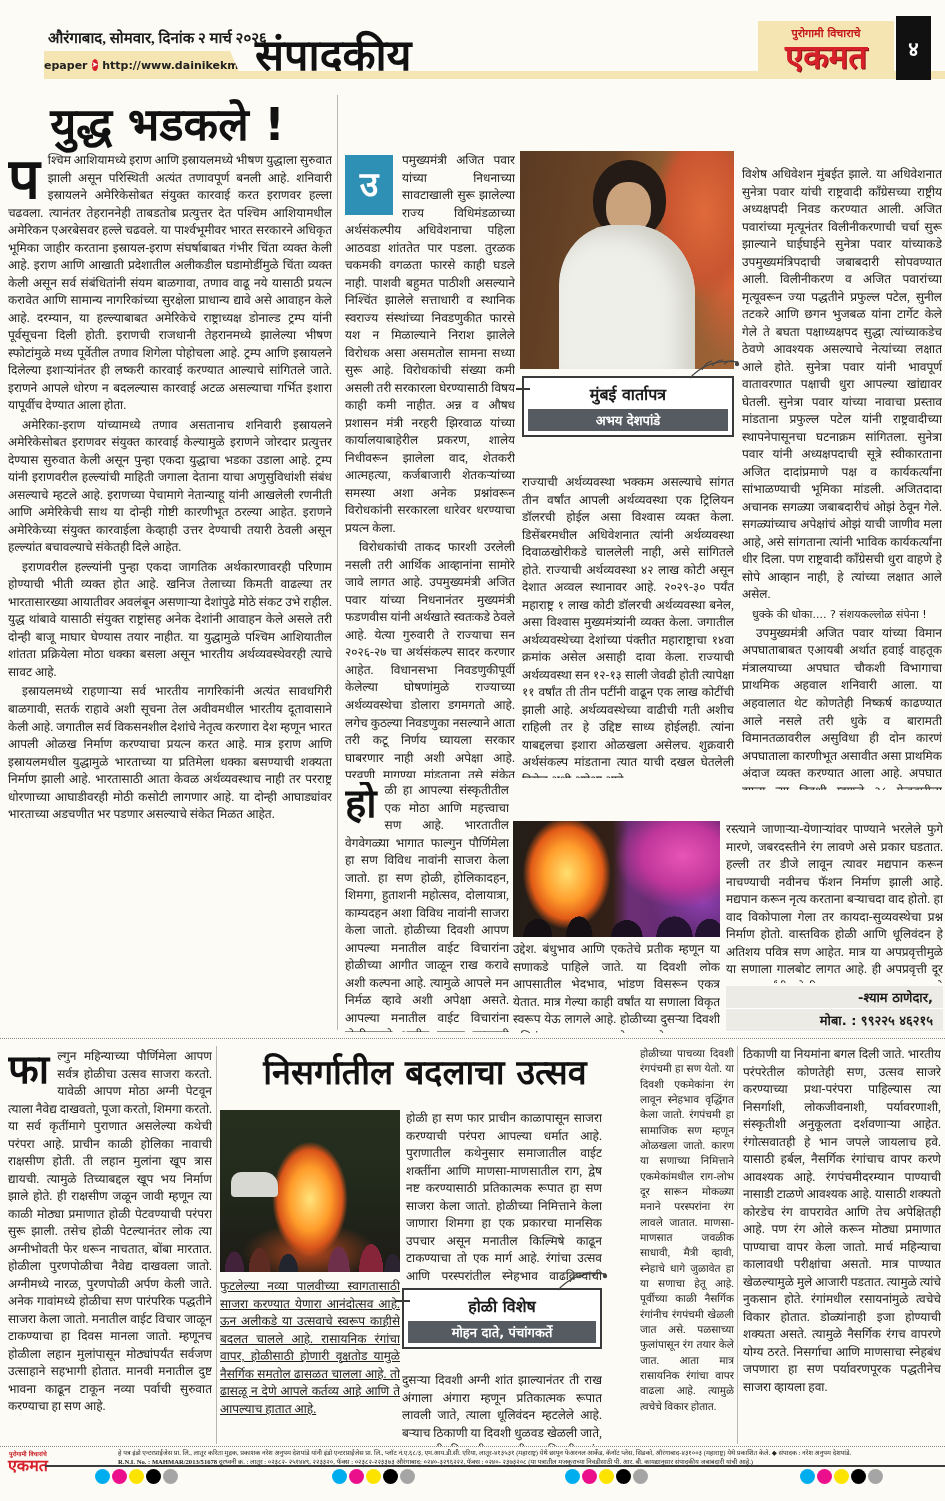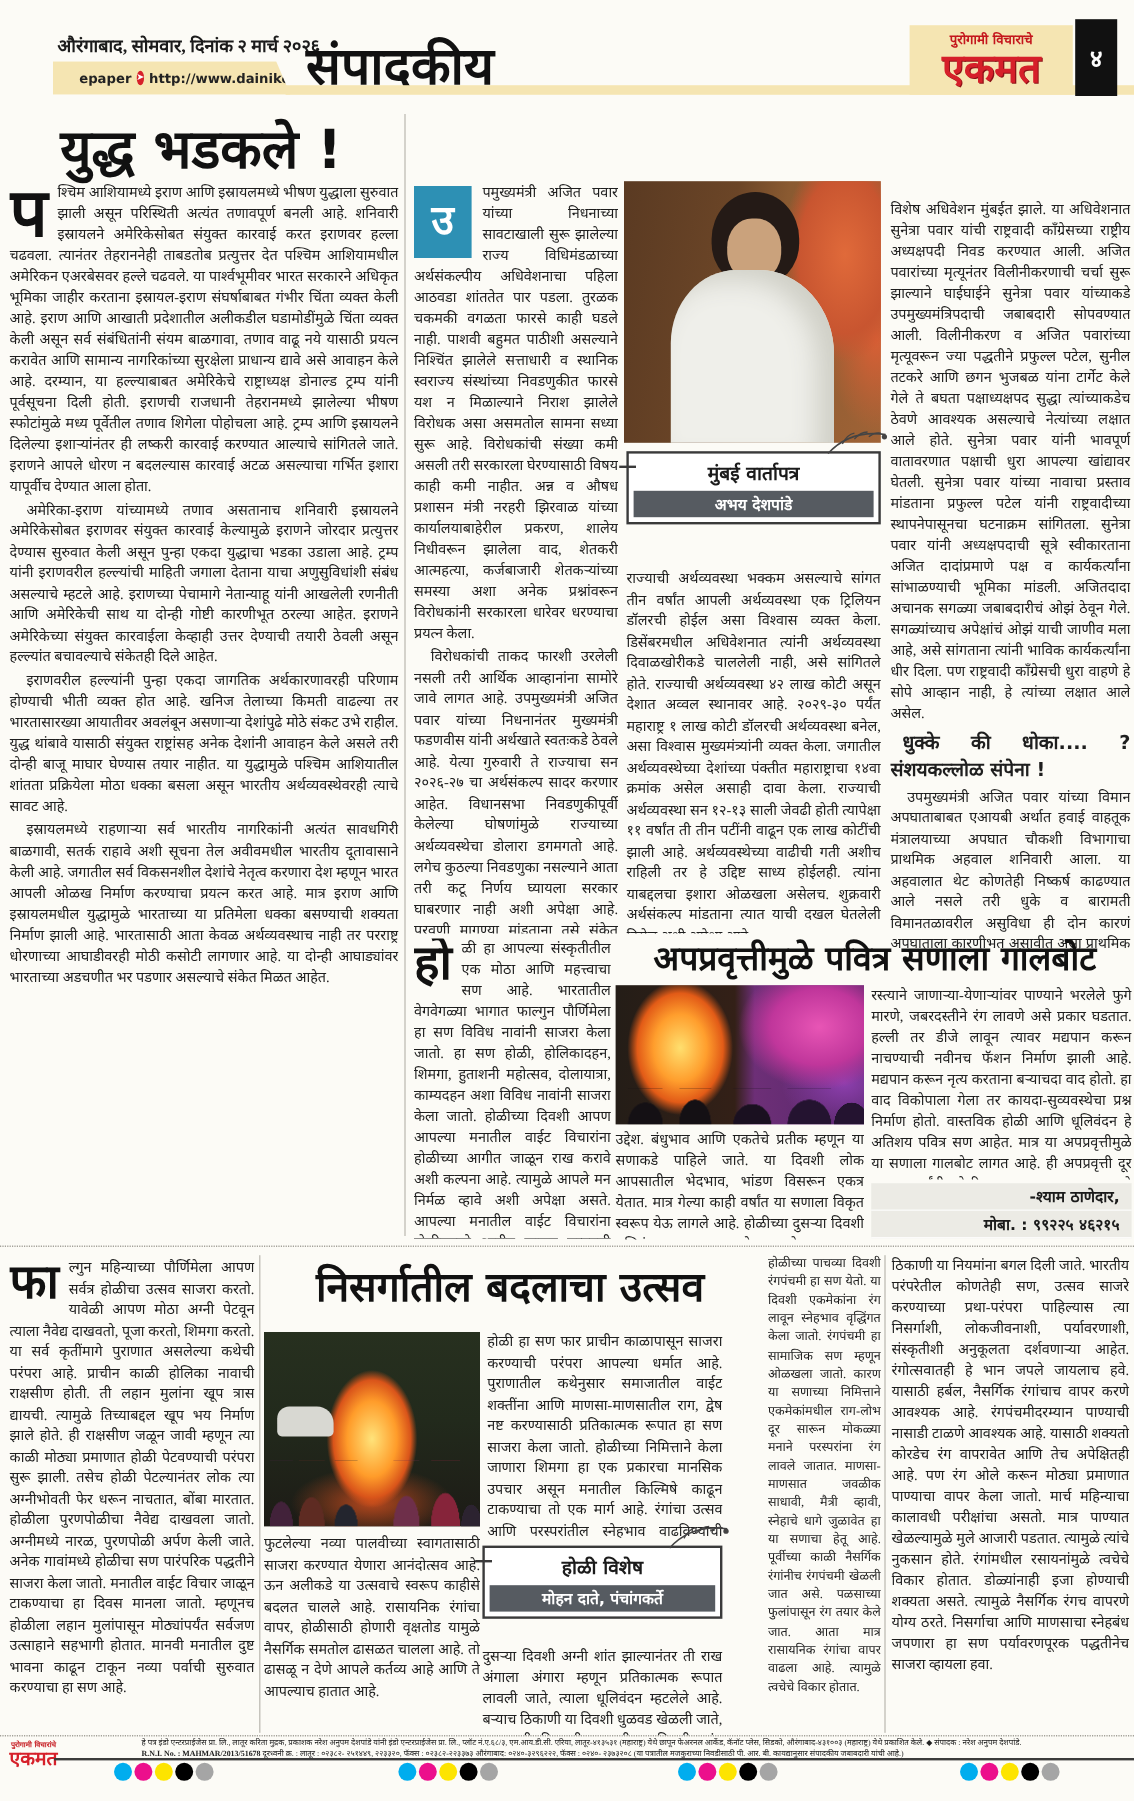--- a/index.html
+++ b/index.html
@@ -9,41 +9,41 @@
     background:#fcfbf6; color:#1b1b1b; overflow:hidden;
     font-family:"Liberation Serif", serif;
   }
   .abs { position:absolute; }
   .body-txt {
     font-size:12px; line-height:1.46; text-align:justify;
     overflow:hidden; color:#1e1e1e;
   }
   .body-txt p { text-indent:14px; margin-bottom:2px; }
   .body-txt p.noindent { text-indent:0; }
-  .subhead { font-weight:bold; font-family:"DejaVu Sans", sans-serif; font-size:16px; text-indent:10px; margin:3px 0 2px 0; }
+  .subhead { font-weight:normal; font-family:"DejaVu Sans", sans-serif; font-size:11px; text-indent:10px; margin:3px 0 2px 0; }
   .headline { font-family:"DejaVu Sans", sans-serif; font-weight:bold; color:#111; text-align:center; white-space:nowrap; }
   .dropcap {
     float:left; font-family:"DejaVu Sans", sans-serif; font-weight:bold;
     font-size:56px; line-height:0.9; padding:2px 8px 0 0; color:#111;
   }
   .dropcap-sm { font-size:40px; line-height:0.95; }
   .dropcap-box {
     float:left; width:48px; height:60px; background:#2d90b4; color:#fff;
     font-family:"DejaVu Sans", sans-serif; font-weight:bold; font-size:34px;
     display:flex; align-items:center; justify-content:center;
     margin:3px 9px 3px 0;
   }
   .vrule { position:absolute; width:1px; background:#b9b6ae; }
   .hdot  { position:absolute; border-top:1px dotted #8d8a82; height:0; }
 
   
   .dateline { font-weight:bold; font-size:15px; }
   .ribbon {
     position:absolute; left:44px; top:51px; width:198px; height:28px;
-    background:#f5e5b2; display:flex; align-items:center; padding-left:22px;
+    background:#f5e5b2; display:flex; align-items:center; 
     clip-path:polygon(0 0, 94% 0, 100% 100%, 0 100%);
     font-family:"DejaVu Sans", sans-serif; font-weight:bold; font-size:11px; color:#222;
   }
   .epaper-ic { display:inline-block; width:12px; height:12px; border-radius:50%;
     background:#d6202a; color:#fff; font-size:8px; line-height:12px; text-align:center; margin:0 4px; }
   .masthead-box {
     position:absolute; left:758px; top:21px; width:136px; height:58px;
     background:#f5e5b2; text-align:center; padding-top:4px;
   }
   .masthead-tag { color:#c4161c; font-family:"DejaVu Sans", sans-serif; font-weight:bold; font-size:11px; }
@@ -183,21 +183,20 @@
     <p class="noindent">विशेष अधिवेशन मुंबईत झाले. या अधिवेशनात सुनेत्रा पवार यांची राष्ट्रवादी काँग्रेसच्या राष्ट्रीय अध्यक्षपदी निवड करण्यात आली. अजित पवारांच्या मृत्यूनंतर विलीनीकरणाची चर्चा सुरू झाल्याने घाईघाईने सुनेत्रा पवार यांच्याकडे उपमुख्यमंत्रिपदाची जबाबदारी सोपवण्यात आली. विलीनीकरण व अजित पवारांच्या मृत्यूवरून ज्या पद्धतीने प्रफुल्ल पटेल, सुनील तटकरे आणि छगन भुजबळ यांना टार्गेट केले गेले ते बघता पक्षाध्यक्षपद सुद्धा त्यांच्याकडेच ठेवणे आवश्यक असल्याचे नेत्यांच्या लक्षात आले होते. सुनेत्रा पवार यांनी भावपूर्ण वातावरणात पक्षाची धुरा आपल्या खांद्यावर घेतली. सुनेत्रा पवार यांच्या नावाचा प्रस्ताव मांडताना प्रफुल्ल पटेल यांनी राष्ट्रवादीच्या स्थापनेपासूनचा घटनाक्रम सांगितला. सुनेत्रा पवार यांनी अध्यक्षपदाची सूत्रे स्वीकारताना अजित दादांप्रमाणे पक्ष व कार्यकर्त्यांना सांभाळण्याची भूमिका मांडली. अजितदादा अचानक सगळ्या जबाबदारीचं ओझं ठेवून गेले. सगळ्यांच्याच अपेक्षांचं ओझं याची जाणीव मला आहे, असे सांगताना त्यांनी भाविक कार्यकर्त्यांना धीर दिला. पण राष्ट्रवादी काँग्रेसची धुरा वाहणे हे सोपे आव्हान नाही, हे त्यांच्या लक्षात आले असेल.</p>
     <div class="subhead">धुक्के की धोका.... ? संशयकल्लोळ संपेना !</div>
     <p>उपमुख्यमंत्री अजित पवार यांच्या विमान अपघाताबाबत एआयबी अर्थात हवाई वाहतूक मंत्रालयाच्या अपघात चौकशी विभागाचा प्राथमिक अहवाल शनिवारी आला. या अहवालात थेट कोणतेही निष्कर्ष काढण्यात आले नसले तरी धुके व बारामती विमानतळावरील असुविधा ही दोन कारणं अपघाताला कारणीभूत असावीत असा प्राथमिक अंदाज व्यक्त करण्यात आला आहे. अपघात झाला त्या दिवशी म्हणजे २८ फेब्रुवारीला बारामती विमानतळावरील टॉवरवरून सकाळपासून ३ किलोमीटरची दृश्यमानता असल्याची नोंद होती. परिसरात दाट धुके होते. धुक्यामुळे विमानाला उतरता आले नाही. लँडिंगचे दोन प्रयत्न फसले होते. त्यानंतर विमानाचा संपर्क तुटला. त्यामुळे अपघाताची नेमकी कारणं समजण्यासाठी अंतिम अहवालाची प्रतीक्षा करावी लागणार आहे.</p>
   </div>
 
   <div class="abs body-txt" style="left:345px; top:782px; width:164px; height:250px;">
     <span class="dropcap dropcap-sm">हो</span>
     <p class="noindent">ळी हा आपल्या संस्कृतीतील एक मोठा आणि महत्त्वाचा सण आहे. भारतातील वेगवेगळ्या भागात फाल्गुन पौर्णिमेला हा सण विविध नावांनी साजरा केला जातो. हा सण होळी, होलिकादहन, शिमगा, हुताशनी महोत्सव, दोलायात्रा, काम्यदहन अशा विविध नावांनी साजरा केला जातो. होळीच्या दिवशी आपण आपल्या मनातील वाईट विचारांना होळीच्या आगीत जाळून राख करावे अशी कल्पना आहे. त्यामुळे आपले मन निर्मळ व्हावे अशी अपेक्षा असते. आपल्या मनातील वाईट विचारांना होळीप्रमाणे आगीत जाळून सत्प्रवृत्ती आणि सद्गुणांचा संकल्प करण्याचा हा दिवस. महाराष्ट्रात हा सण मोठ्या उत्साहात साजरा केला जातो. कोकणात तर हा सण अधिक मोठ्या प्रमाणात साजरा केला जातो. कोकणात हा सण पाच ते पंधरा दिवस असतो.</p>
   </div>
 
-  <div class="abs headline" style="left:513px; top:778px; width:432px; font-size:28px;">अपप्रवृत्तीमुळे पवित्र सणाला गालबोट</div>
 
   <div class="photo photo-holi" style="left:513px; top:821px; width:207px; height:116px;">
     <div class="ph-sil"></div>
   </div>
 
   <div class="abs body-txt" style="left:726px; top:821px; width:217px; height:162px;">
     <p class="noindent">रस्त्याने जाणाऱ्या-येणाऱ्यांवर पाण्याने भरलेले फुगे मारणे, जबरदस्तीने रंग लावणे असे प्रकार घडतात. हल्ली तर डीजे लावून त्यावर मद्यपान करून नाचण्याची नवीनच फॅशन निर्माण झाली आहे. मद्यपान करून नृत्य करताना बऱ्याचदा वाद होतो. हा वाद विकोपाला गेला तर कायदा-सुव्यवस्थेचा प्रश्न निर्माण होतो. वास्तविक होळी आणि धूलिवंदन हे अतिशय पवित्र सण आहेत. मात्र या अपप्रवृत्तीमुळे या सणाला गालबोट लागत आहे. ही अपप्रवृत्ती दूर करून सर्वांनी होळीचा सण साजरा करावा. जे समाजकंटक या पवित्र सणाला गालबोट लावतील त्यांना पोलिसांनी कडक शासन करावे.</p>
   </div>
 
   <div class="abs body-txt" style="left:513px; top:941px; width:207px; height:92px;">
@@ -218,21 +217,21 @@
 
   <div class="vrule" style="left:216px; top:1046px; height:398px;"></div>
 
   <div class="abs headline" style="left:222px; top:1048px; width:406px; font-size:34px;">निसर्गातील बदलाचा उत्सव</div>
 
   <div class="photo photo-bonfire" style="left:220px; top:1110px; width:180px; height:162px;">
     <div class="pb-car"></div>
     <div class="pb-crowd"></div>
   </div>
 
-  <div class="abs body-txt" style="left:220px; top:1278px; width:180px; height:168px;">
+  <div class="abs body-txt" style="left:220px; top:1278px; width:180px; height:168px;text-decoration:underline;">
     <p class="noindent">फुटलेल्या नव्या पालवीच्या स्वागतासाठी साजरा करण्यात येणारा आनंदोत्सव आहे. ऊन अलीकडे या उत्सवाचे स्वरूप काहीसे बदलत चालले आहे. रासायनिक रंगांचा वापर, होळीसाठी होणारी वृक्षतोड यामुळे नैसर्गिक समतोल ढासळत चालला आहे. तो ढासळू न देणे आपले कर्तव्य आहे आणि ते आपल्याच हातात आहे.</p>
   </div>
 
   <div class="abs body-txt" style="left:406px; top:1110px; width:196px; height:172px;">
     <p class="noindent">होळी हा सण फार प्राचीन काळापासून साजरा करण्याची परंपरा आपल्या धर्मात आहे. पुराणातील कथेनुसार समाजातील वाईट शक्तींना आणि माणसा-माणसातील राग, द्वेष नष्ट करण्यासाठी प्रतिकात्मक रूपात हा सण साजरा केला जातो. होळीच्या निमित्ताने केला जाणारा शिमगा हा एक प्रकारचा मानसिक उपचार असून मनातील किल्मिषे काढून टाकण्याचा तो एक मार्ग आहे. रंगांचा उत्सव आणि परस्परांतील स्नेहभाव वाढविण्याची वसंतोत्सवातील निसर्गाची</p>
   </div>
 
   <div class="feature-box" style="left:402px; top:1288px; width:200px;">
     <div class="fb-corner"></div>
     <svg class="fb-branch" width="52" height="26" viewBox="0 0 52 26">

